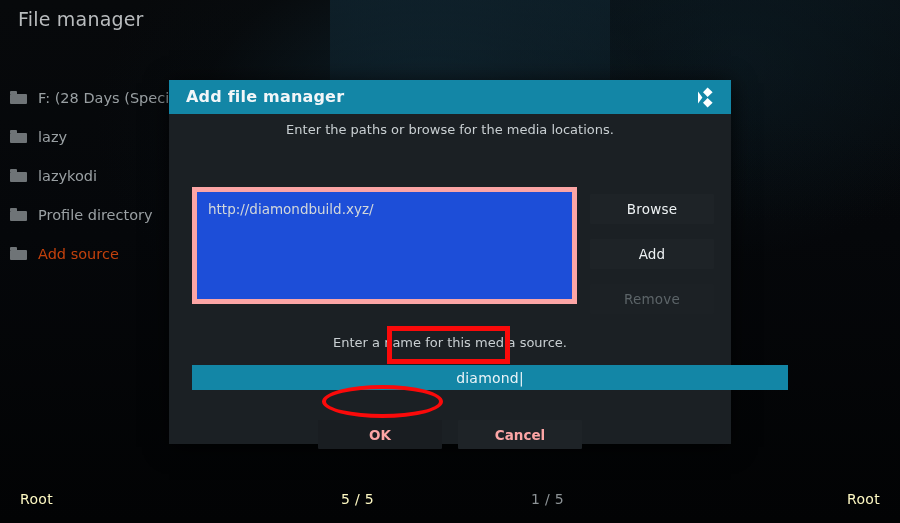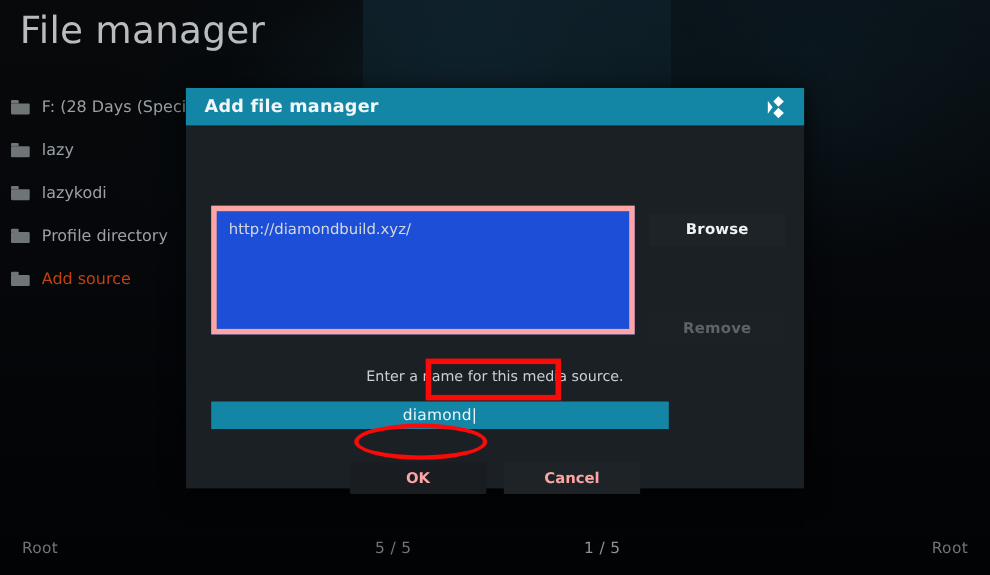--- a/index.html
+++ b/index.html
@@ -25,21 +25,21 @@
   }
   #bg-stripe-b {
     position:absolute; left:610px; top:0; width:290px; height:260px;
     background:linear-gradient(180deg, rgba(12,30,40,0.40) 0%, rgba(0,0,0,0) 85%);
   }
 
   
   #header { position:absolute; left:0; top:0; width:900px; height:58px; }
   #page-title {
     position:absolute; left:18px; top:8px;
-    font-size:34px; color:#b9bcbe; letter-spacing:.2px; font-weight:400;
+    font-size:19px; color:#b9bcbe; letter-spacing:.2px; font-weight:400;
   }
   #clock {
     position:absolute; right:14px; top:8px;
     font-size:26px; color:#c3c6c8; font-weight:400; letter-spacing:.5px;
   }
 
   
   #file-list { position:absolute; left:0; top:78px; width:330px; }
   .list-item {
     position:relative; height:39px; display:flex; align-items:center;
@@ -87,32 +87,32 @@
   }
   #path-value {
     position:absolute; left:11px; top:9px;
     font-size:13.5px; color:#d3d8da;
   }
 
   .side-btn {
     position:absolute; left:421px; width:124px; height:30px;
     background:#1e2327; border:none;
     color:#eef2f4; font-family:"DejaVu Sans", sans-serif;
-    font-size:13.5px; font-weight:700; letter-spacing:.2px;
+    font-size:13.5px; font-weight:400; letter-spacing:.2px;
     display:flex; align-items:center; justify-content:center;
     border-radius:1px;
   }
   #browse-button { top:80px; }
   #add-button    { top:125px; }
   #remove-button { top:170px; color:#5c6468; background:#1c2125; }
 
   #name-hint { position:absolute; left:0; top:221px; width:100%; }
 
   #name-field {
-    position:absolute; left:23px; top:251px; width:416px; height:25px;
+    position:absolute; left:23px; top:251px; width:596px; height:25px;
     background:#1386a6;
     display:flex; align-items:center; justify-content:center;
   }
   #name-value {
     font-size:14px; color:#eaf4f8; letter-spacing:.2px;
   }
 
   .action-btn {
     position:absolute; height:29px; width:124px;
     background:#1b2024; border:none;
@@ -130,21 +130,21 @@
     border:5px solid #fb0a0a; pointer-events:none;
   }
   #annot-ok-ellipse {
     position:absolute; left:322px; top:385px; width:121px; height:33px;
     border:4px solid #fb0a0a; border-radius:50%; pointer-events:none;
   }
 
   
   #footer { position:absolute; left:0; bottom:0; width:900px; height:42px; }
   .footer-cell {
-    position:absolute; top:10px; font-size:14px; color:#737373; letter-spacing:.3px;
+    position:absolute; top:10px; font-size:14px; color:#fef9c3; letter-spacing:.3px;
   }
   #footer-left-root  { left:20px; }
   #footer-left-count { left:341px; }
   #footer-right-count{ left:531px; color:#8d9396; }
   #footer-right-root { right:20px; }
 </style>
 </head>
 <body>
 
 <div id="bg">
@@ -202,26 +202,28 @@
       <svg width="22" height="21" viewBox="0 0 22 21">
         <polygon points="3,4.5 3,16.5 7.4,10.5" fill="#ffffff"></polygon>
         <polygon points="12.6,0.5 17.6,5.2 12.6,10.0 8.0,5.2" fill="#ffffff"></polygon>
         <polygon points="12.6,11.0 17.6,15.8 12.6,20.5 8.0,15.8" fill="#ffffff"></polygon>
       </svg>
     </span>
   </div>
 
   <div id="dialog-body">
 
+    <div id="paths-hint" class="hint">Enter the paths or browse for the media locations.</div>
 
     <div id="paths-box">
       <div id="path-value">http://diamondbuild.xyz/</div>
     </div>
 
     <div class="side-btn" id="browse-button">Browse</div>
+    <div class="side-btn" id="add-button">Add</div>
     <div class="side-btn" id="remove-button">Remove</div>
 
     <div id="name-hint" class="hint">Enter a name for this media source.</div>
 
     <div id="name-field">
       <span id="name-value">diamond|</span>
     </div>
 
     <div class="action-btn" id="ok-button">OK</div>
     <div class="action-btn" id="cancel-button">Cancel</div>

